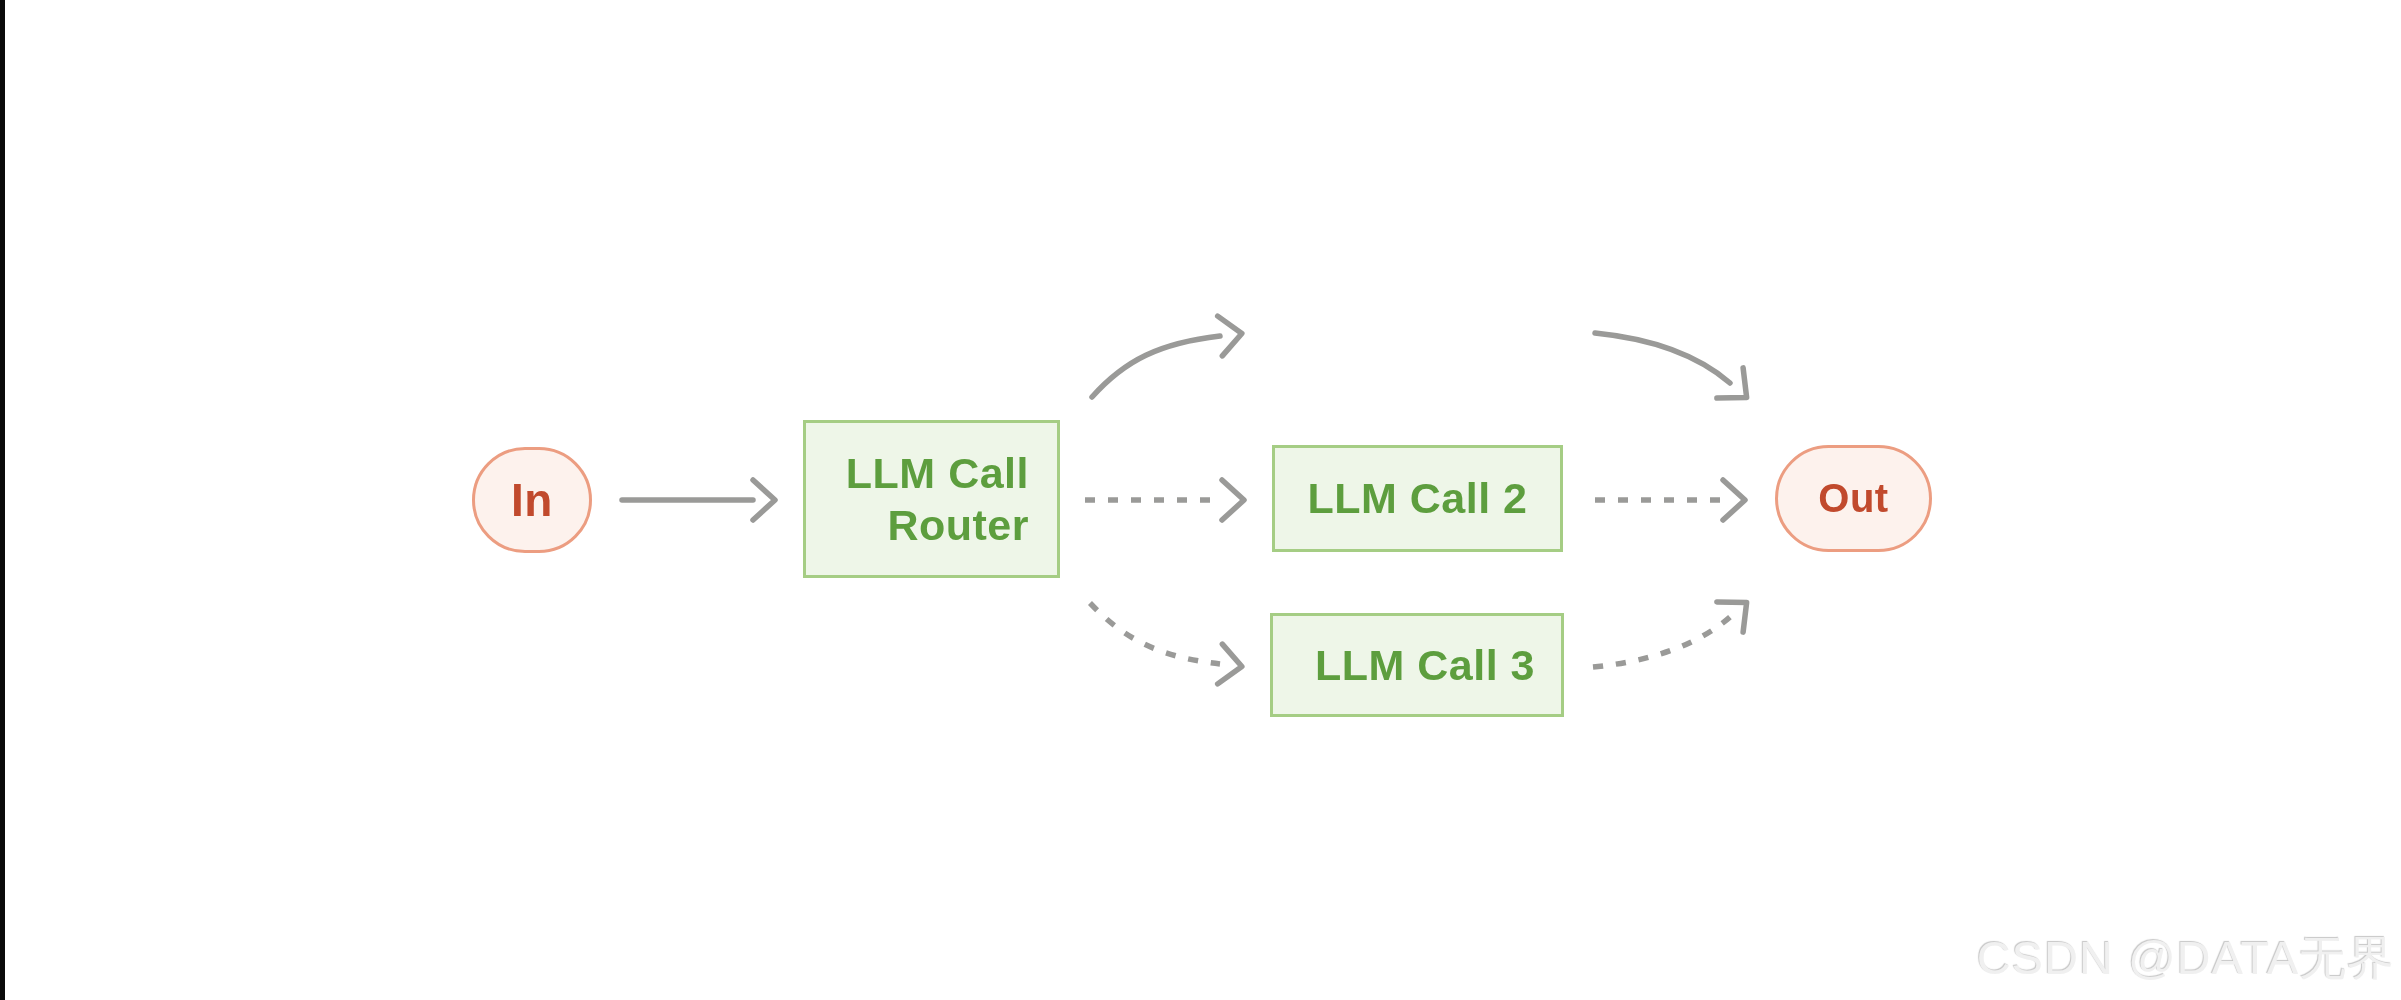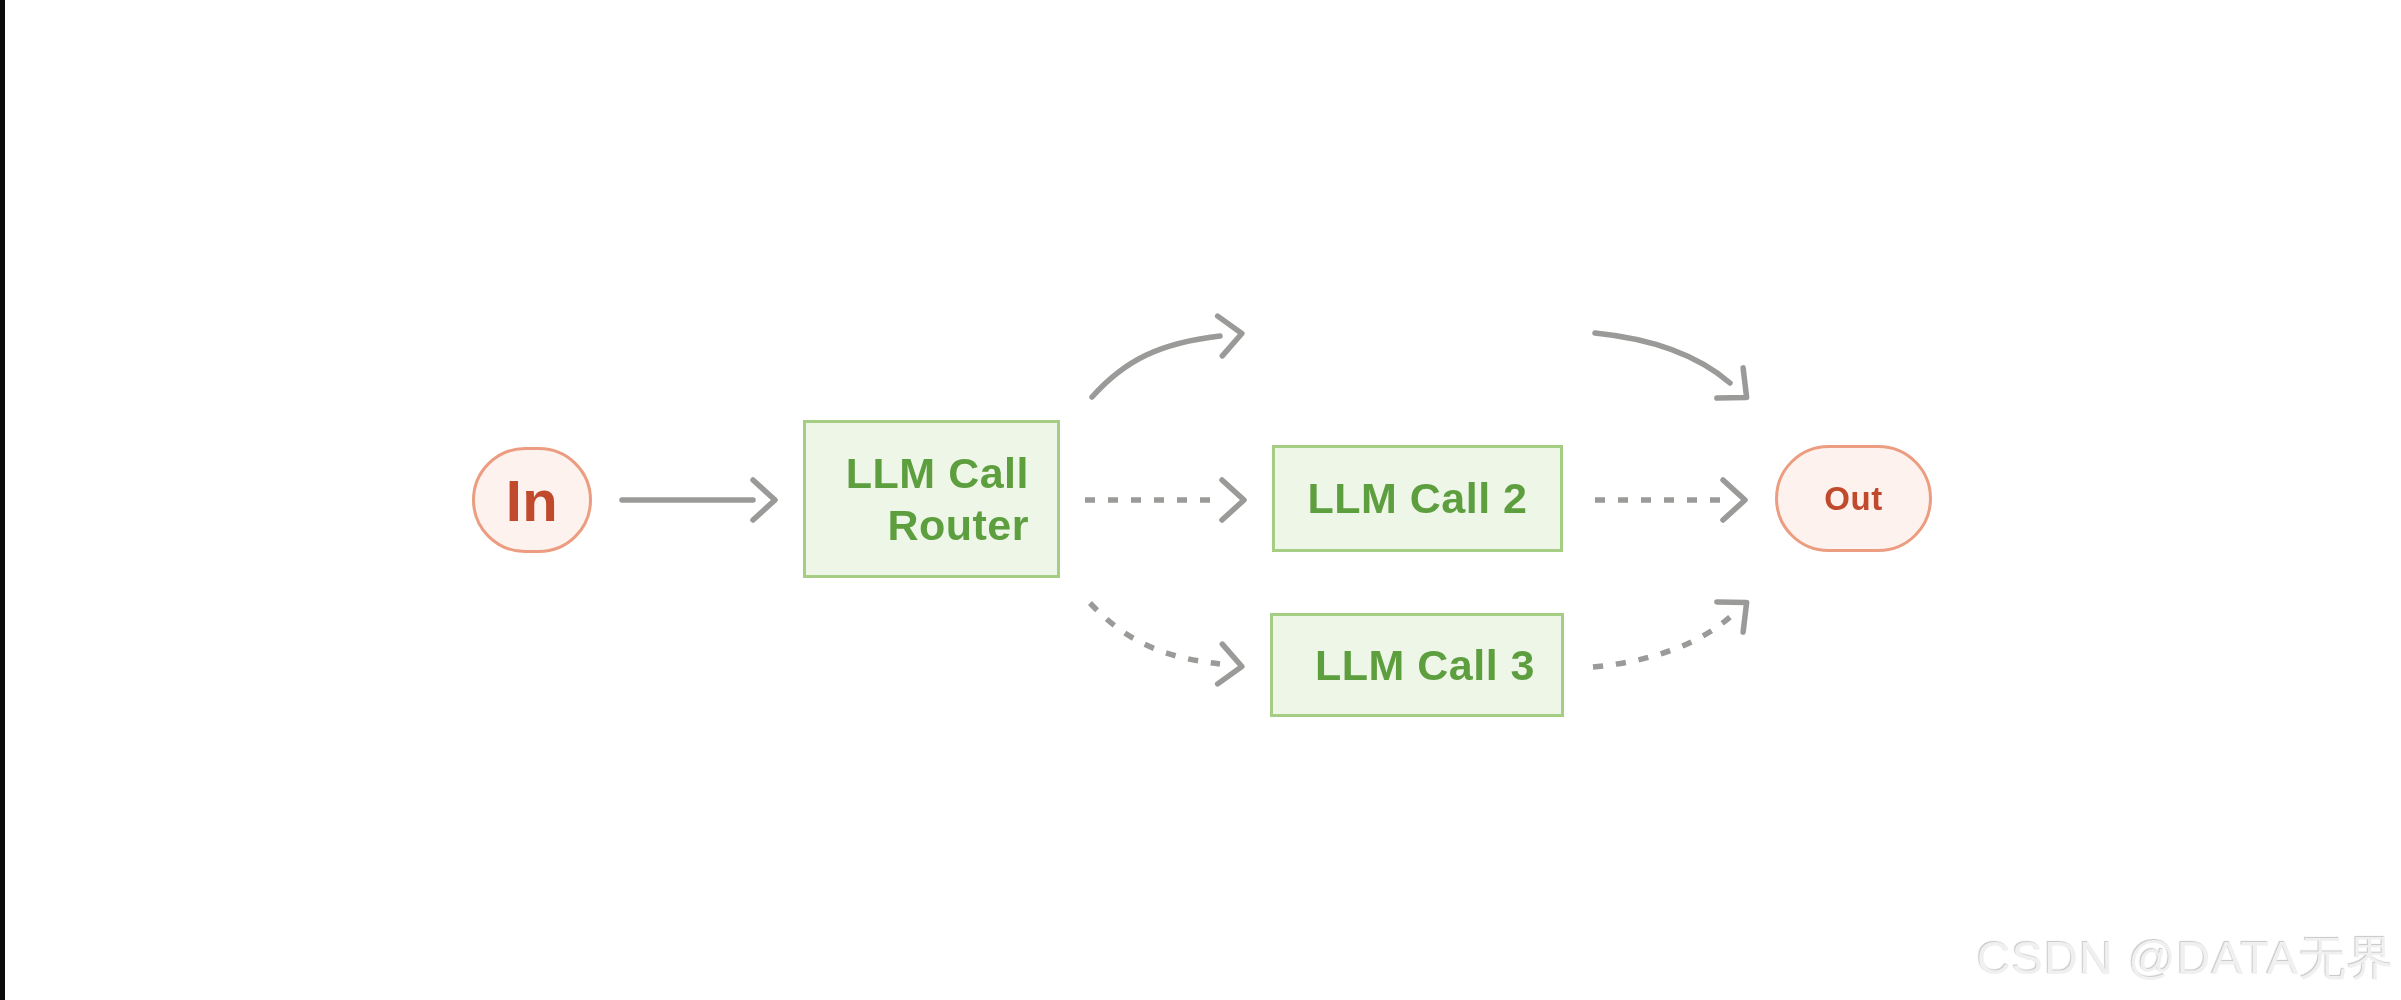--- a/index.html
+++ b/index.html
@@ -45,26 +45,26 @@
     color: #5d9e3e;
     font-size: 43px;
     line-height: 1.22;
   }
   .node.pill {
     background: #fdf2ed;
     border: 3px solid #ec9d81;
     color: #c14a2d;
     border-radius: 70px;
   }
-  #node-in     { left: 472px;  top: 447px; width: 120px; height: 106px; font-size: 58px; }
+  #node-in     { left: 472px;  top: 447px; width: 120px; height: 106px; font-size: 46px; }
   #node-router { left: 803px;  top: 420px; width: 257px; height: 158px; padding: 0 28px; text-align: right; }
   #node-call1  { left: 1275px; top: 278px; width: 285px; height: 107px; }
   #node-call2  { left: 1272px; top: 445px; width: 291px; height: 107px; }
   #node-call3  { left: 1270px; top: 613px; width: 294px; height: 104px; padding-left: 16px; }
-  #node-out    { left: 1775px; top: 445px; width: 157px; height: 107px; font-size: 33px; }
+  #node-out    { left: 1775px; top: 445px; width: 157px; height: 107px; font-size: 40px; }
   .watermark {
     position: absolute;
     right: 6px;
     bottom: 10px;
     font-size: 47px;
     font-weight: 400;
     color: #f0f0f0;
     letter-spacing: 1px;
     text-shadow: -1px -1px 1px #c7c7c7, 1px 1px 1px #ffffff;
     white-space: nowrap;

